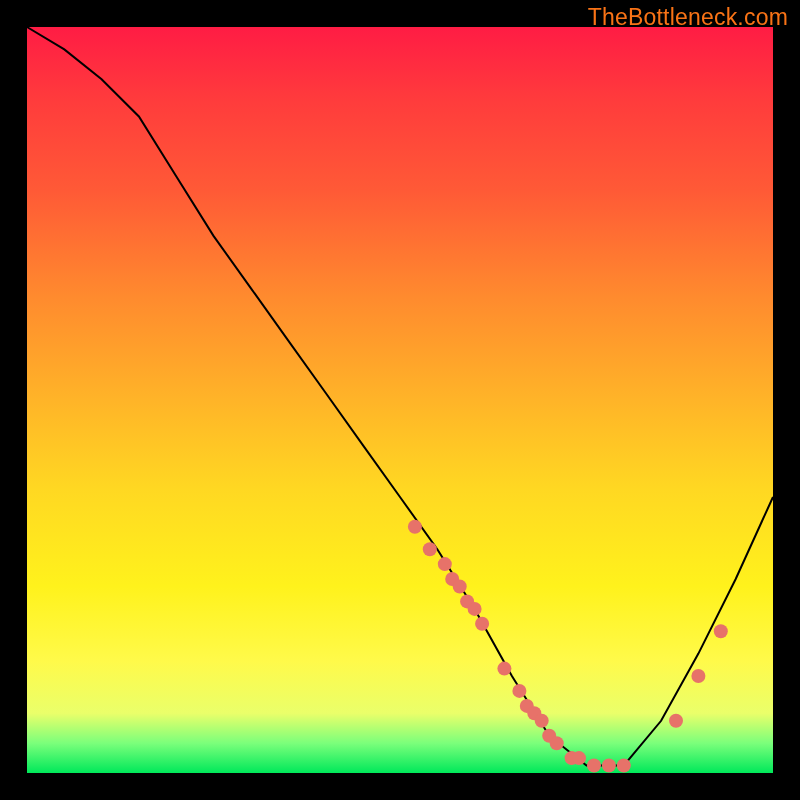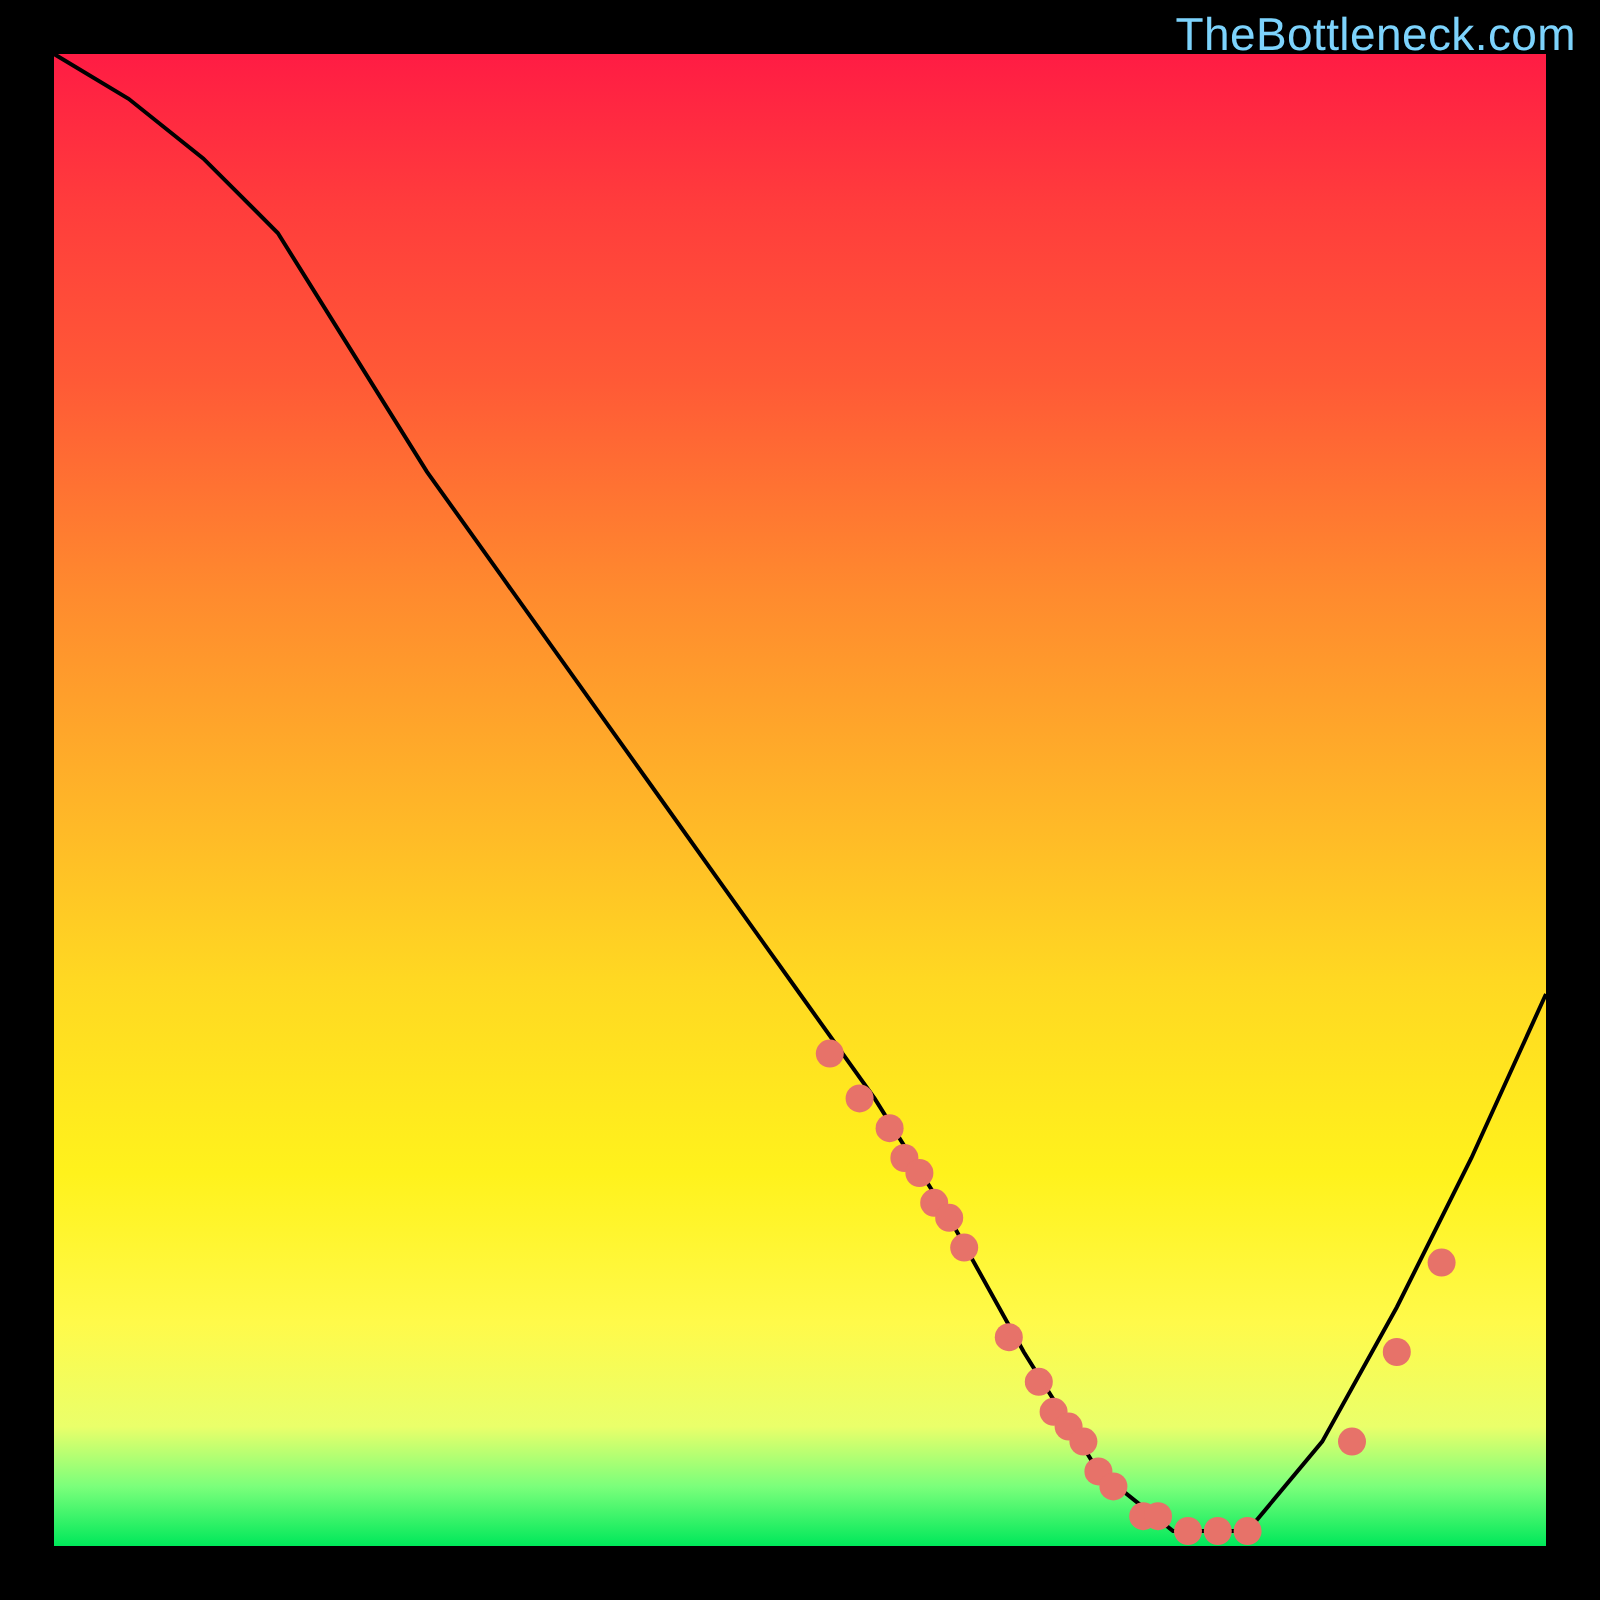--- a/index.html
+++ b/index.html
@@ -29,21 +29,21 @@
       #fffa4a 85%,
       #eaff6a 92%,
       #7bff7b 96%,
       #00e85a 100%
     );
   }
   .watermark {
     position: absolute;
     top: 4px;
     right: 12px;
-    color: #7dd3fc;
+    color: #f97316;
     font-size: 23px;
     font-weight: 500;
     letter-spacing: 0.2px;
     pointer-events: none;
     user-select: none;
   }
   svg.plot {
     position: absolute;
     left: 0;
     top: 0;

